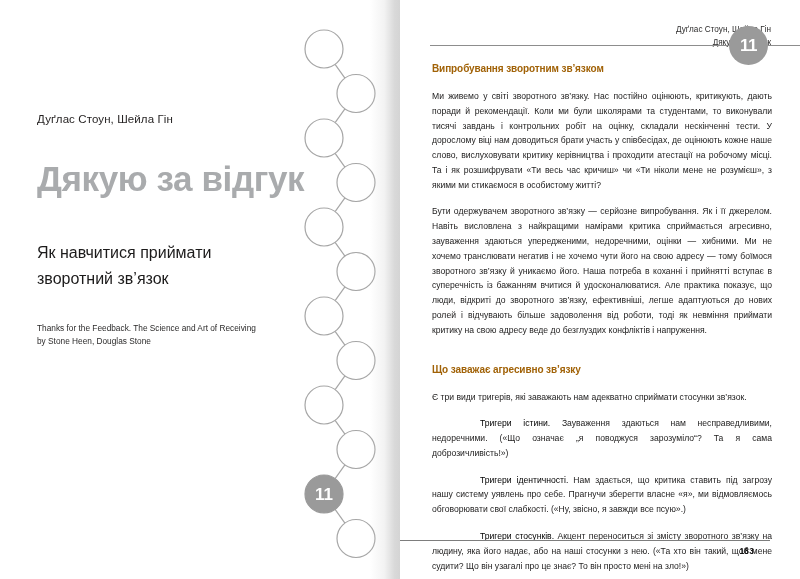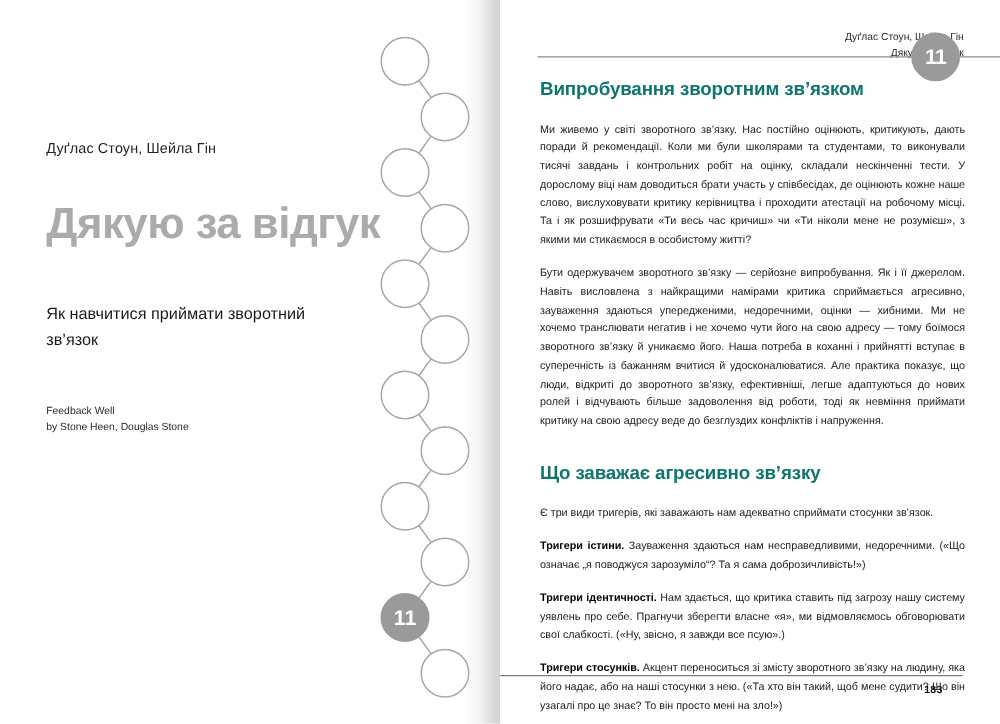--- a/index.html
+++ b/index.html
@@ -52,21 +52,21 @@
     font-size: 35px;
     font-weight: bold;
     color: #a9abad;
     margin: 0 0 42px 0;
     line-height: 1.05;
     letter-spacing: -0.4px;
     white-space: nowrap;
   }
 
   .book-subtitle {
-    font-size: 13px;
+    font-size: 16px;
     color: #1c1b1b;
     margin: 0;
     line-height: 1.62;
     max-width: 230px;
   }
 
   .orig-credits {
     position: absolute;
     left: 37px;
     top: 322px;
@@ -151,42 +151,42 @@
   }
 
   .column {
     position: absolute;
     left: 32px;
     top: 62px;
     width: 340px;
   }
 
   h2.section-head {
-    font-size: 15px;
-    font-weight: bold;
-    color: #0f766e;
+    font-size: 10px;
+    font-weight: bold;
+    color: #a16207;
     margin: 0 0 14px 0;
     letter-spacing: -0.1px;
     line-height: 1.3;
   }
   h2.section-head.second {
     margin-top: 25px;
   }
 
   p.body-par {
     font-size: 8.6px;
     line-height: 1.72;
     color: #1d1c1c;
     margin: 0 0 12px 0;
     text-align: justify;
     hyphens: manual;
   }
   p.body-par:last-child { margin-bottom: 0; }
 
-  p.body-par b { font-weight: bold; color: #000; }
+  p.body-par b { font-weight: normal; color: #000; margin-left: 48px; }
 
   .foot-rule {
     position: absolute;
     left: 0;
     right: 30px;
     top: 540px;
     height: 1px;
     background: #7d7d7d;
   }
 
@@ -209,21 +209,21 @@
 
     <div class="left-text-block">
       <div class="authors-line">Дуґлас Стоун, Шейла Гін</div>
 
       <div class="book-title">Дякую за відгук</div>
 
       <div class="book-subtitle">Як навчитися приймати зворотний зв’язок</div>
     </div>
 
     <div class="orig-credits">
-      <span>Feedback Well</span>
+      <span>Thanks for the Feedback. The Science and Art of Receiving</span>
       <span>by Stone Heen, Douglas Stone</span>
     </div>
 
     <svg id="chain" viewBox="0 0 104 579">
       <g id="chain-links">
           <line x1="39.092655981608026" y1="64.42572472442366" x2="48.907344018391974" y2="78.07427527557634" stroke="#a6a6a6" stroke-width="1.2"></line>
           <line x1="48.907344018391974" y1="108.92572472442366" x2="39.092655981608026" y2="122.57427527557634" stroke="#a6a6a6" stroke-width="1.2"></line>
           <line x1="39.092655981608026" y1="153.42572472442367" x2="48.907344018391974" y2="167.07427527557633" stroke="#a6a6a6" stroke-width="1.2"></line>
           <line x1="48.907344018391974" y1="197.92572472442367" x2="39.092655981608026" y2="211.57427527557633" stroke="#a6a6a6" stroke-width="1.2"></line>
           <line x1="39.092655981608026" y1="242.42572472442367" x2="48.907344018391974" y2="256.0742752755763" stroke="#a6a6a6" stroke-width="1.2"></line>

